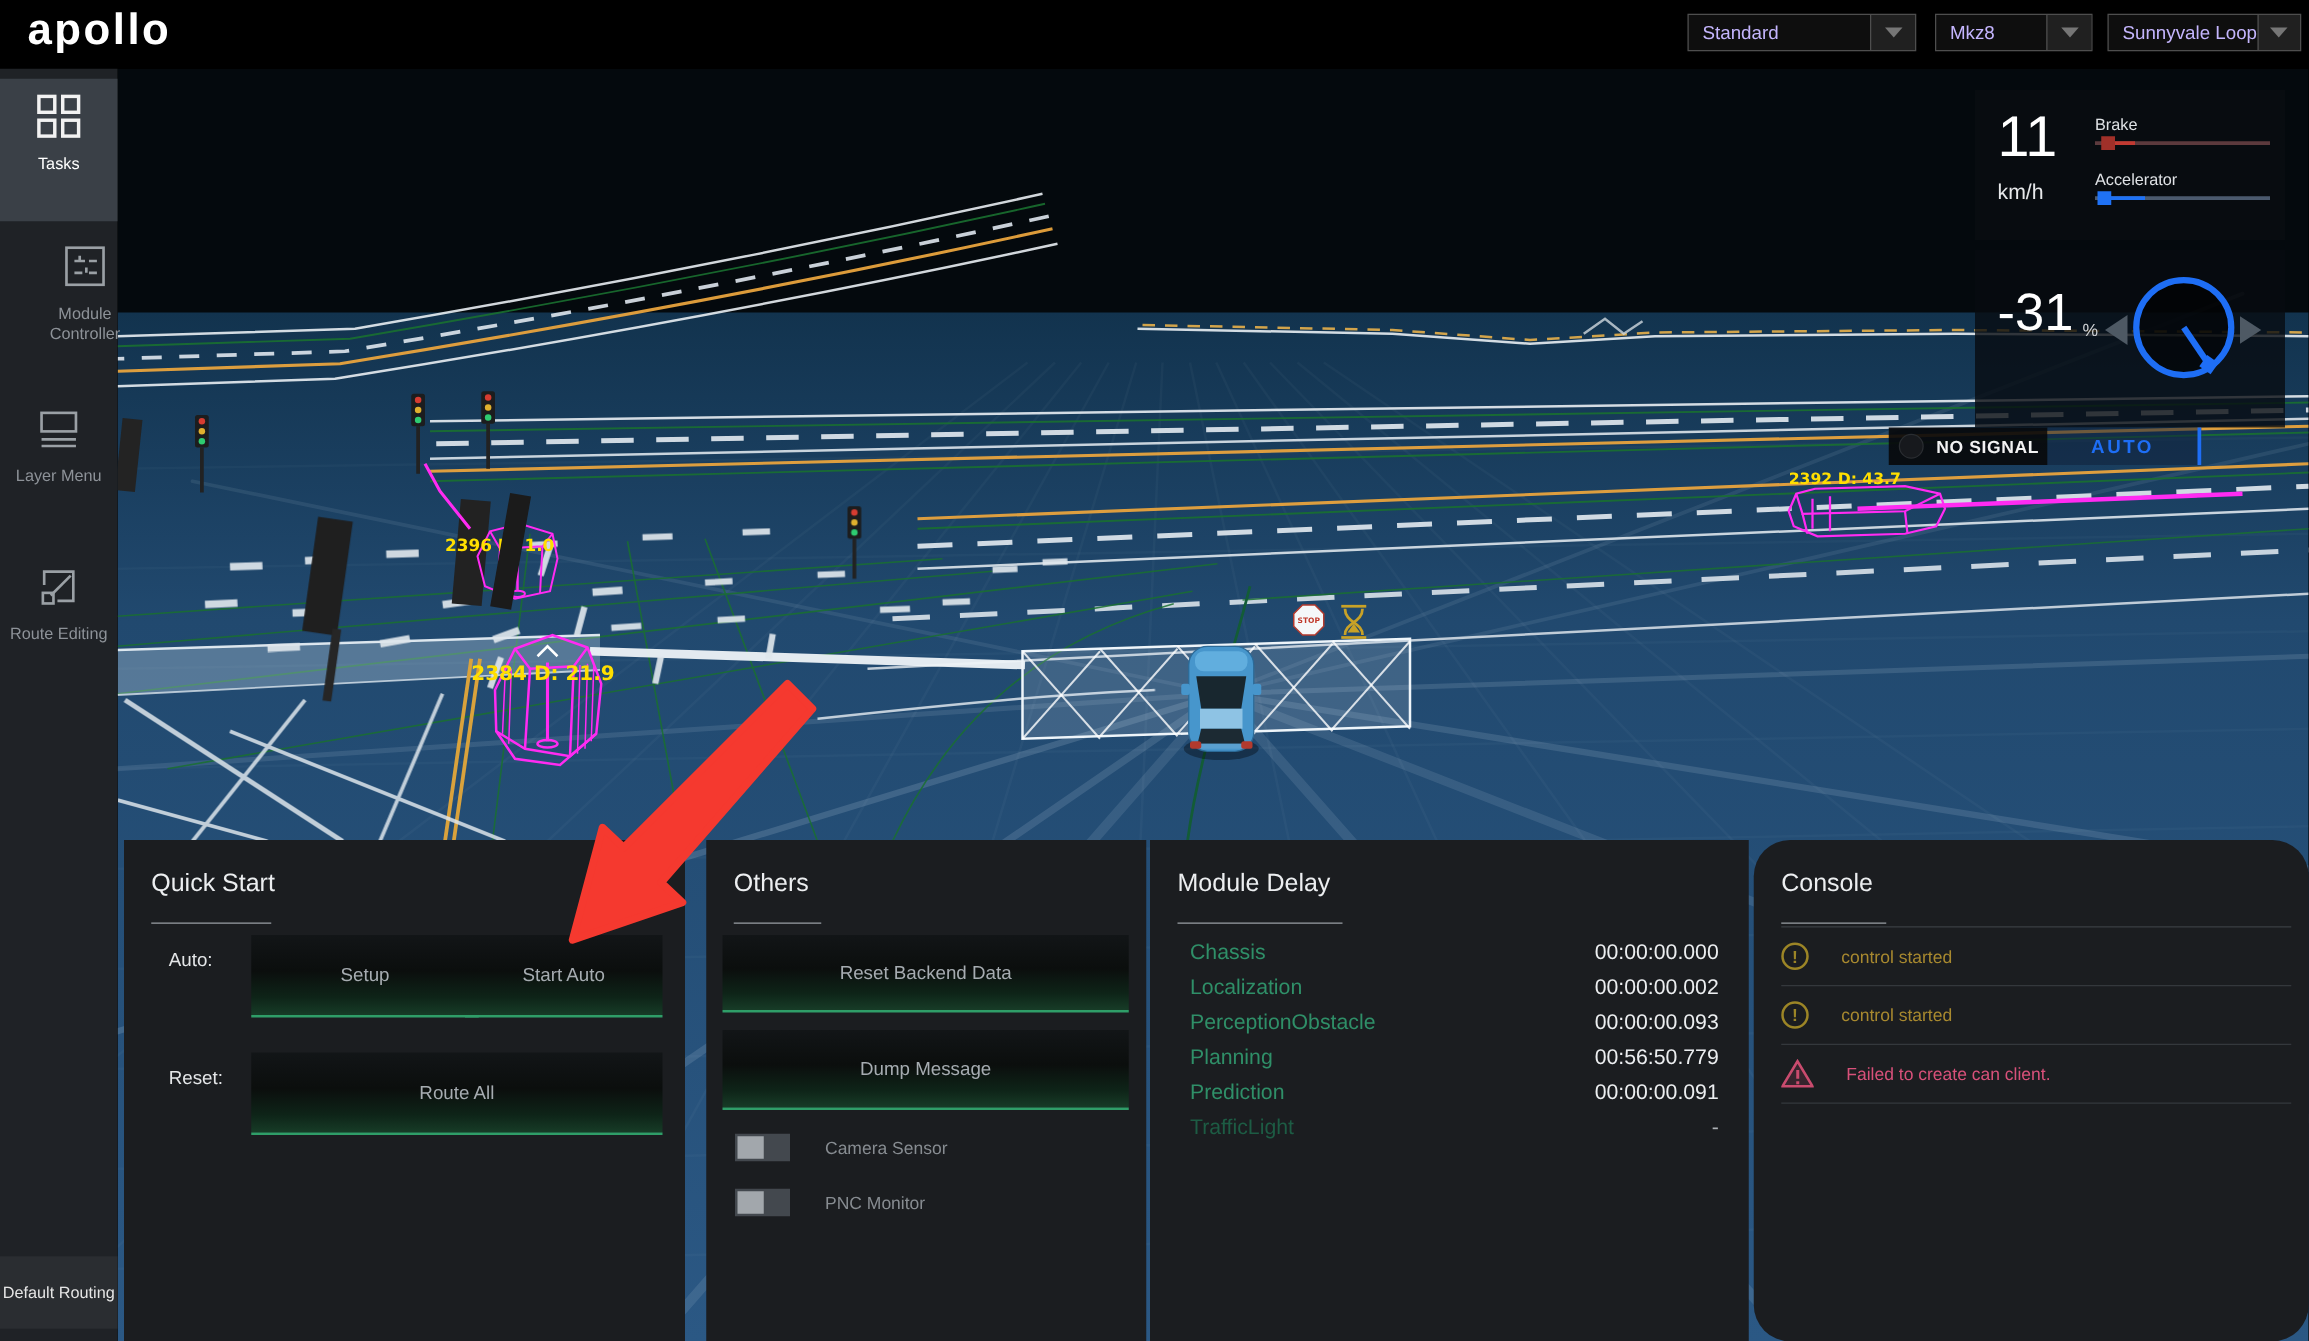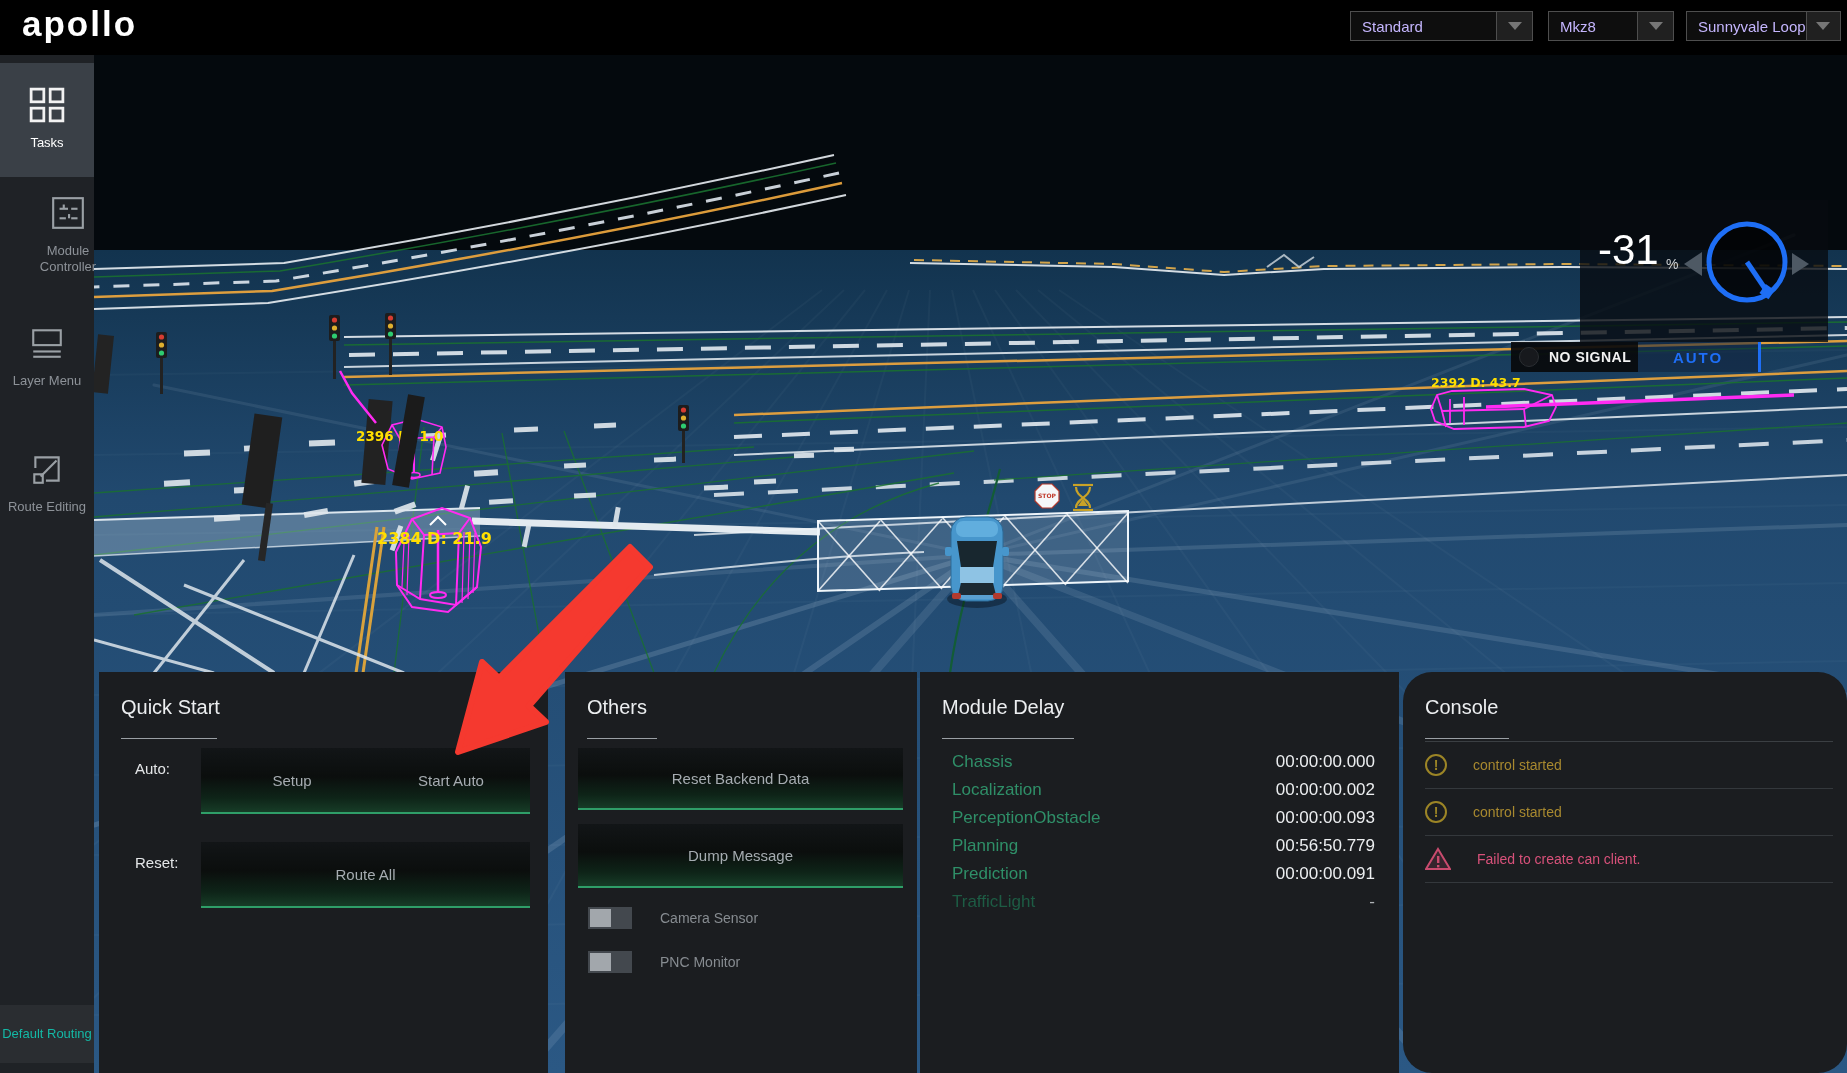--- a/index.html
+++ b/index.html
@@ -17,25 +17,25 @@
   .caret{width:0;height:0;border-left:7px solid transparent;border-right:7px solid transparent;border-top:8px solid #767676;}
   .sel-mode{left:1350px;width:183px;}
   .sel-vehicle{left:1548px;width:126px;}
   .sel-map{left:1686px;width:155px;}
 
   
   .sidebar{position:absolute;left:0;top:55px;width:94px;height:1018px;background:#1f2226;z-index:40;}
   .side-item{position:absolute;left:0;width:94px;text-align:center;color:#8d9298;font-size:13px;cursor:pointer;}
   .side-item .side-label{margin-top:9px;line-height:16px;padding:0 4px;}
   .side-item.active{background:#3a4047;color:#fff;}
-  .it-tasks{top:8px;height:114px;padding-top:24px;box-sizing:border-box;}
+  .it-tasks{top:8px;height:114px;padding-top:12px;box-sizing:border-box;}
   .it-module{top:140px;margin-left:21px;}
   .it-layer{top:270px;}
   .it-route{top:396px;}
-  .side-footer{position:absolute;left:0;bottom:10px;width:94px;height:58px;background:#2a2d31;color:#14b8a6;
+  .side-footer{position:absolute;left:0;bottom:10px;width:94px;height:58px;background:#2a2d31;color:#e5e5e5;
                font-size:13px;display:flex;align-items:center;justify-content:center;text-align:center;line-height:16px;cursor:pointer;}
 
   
   .scene{position:absolute;left:94px;top:55px;width:1753px;height:1018px;z-index:1;cursor:grab;}
   .obs-label{font:bold 16px "DejaVu Sans",sans-serif;fill:#ffdf00;}
   .obs-label.small{font-size:12.5px;}
   .obs-label.mid{font-size:13.5px;}
   .stop-text{font:bold 6px "DejaVu Sans",sans-serif;fill:#c0392b;text-anchor:middle;}
 
   
@@ -438,20 +438,38 @@
           <path d="M6,16 L6,6 L28,6 L28,28 L16,28"></path>
           <rect x="5" y="22" width="8" height="8"></rect>
           <line x1="11" y1="24" x2="26" y2="9"></line>
         </g>
       </svg>
       <div class="side-label">Route Editing</div>
     </div>
     <div class="side-footer">Default Routing</div>
   </div>
 
+  <div class="hud-panel speed-panel">
+    <div class="speed-value">11</div>
+    <div class="speed-unit">km/h</div>
+    <div class="pedal p-brake">
+      <div class="pedal-label">Brake</div>
+      <div class="track brake-track">
+        <div class="seg brake-seg"></div>
+        <div class="handle brake-handle"></div>
+      </div>
+    </div>
+    <div class="pedal p-accel">
+      <div class="pedal-label">Accelerator</div>
+      <div class="track accel-track">
+        <div class="seg accel-seg"></div>
+        <div class="handle accel-handle"></div>
+      </div>
+    </div>
+  </div>
 
   <div class="hud-panel wheel-panel">
     <div class="steer-value">-31</div>
     <div class="steer-unit">%</div>
     <svg width="248" height="142" viewBox="0 0 248 142" style="position:absolute;left:0;top:0;">
       <polygon points="122,52 122,76 104,64" fill="#4e5964"></polygon>
       <polygon points="212,53 212,75 229,64" fill="#4e5964"></polygon>
       <circle cx="167" cy="62" r="38" fill="rgba(0,0,0,0.55)" stroke="#1e6ef5" stroke-width="5"></circle>
       <line x1="167" y1="62" x2="186" y2="90" stroke="#1e6ef5" stroke-width="5"></line>
       <rect x="182" y="86" width="11" height="11" fill="#1e6ef5" transform="rotate(35 187 91)"></rect>

